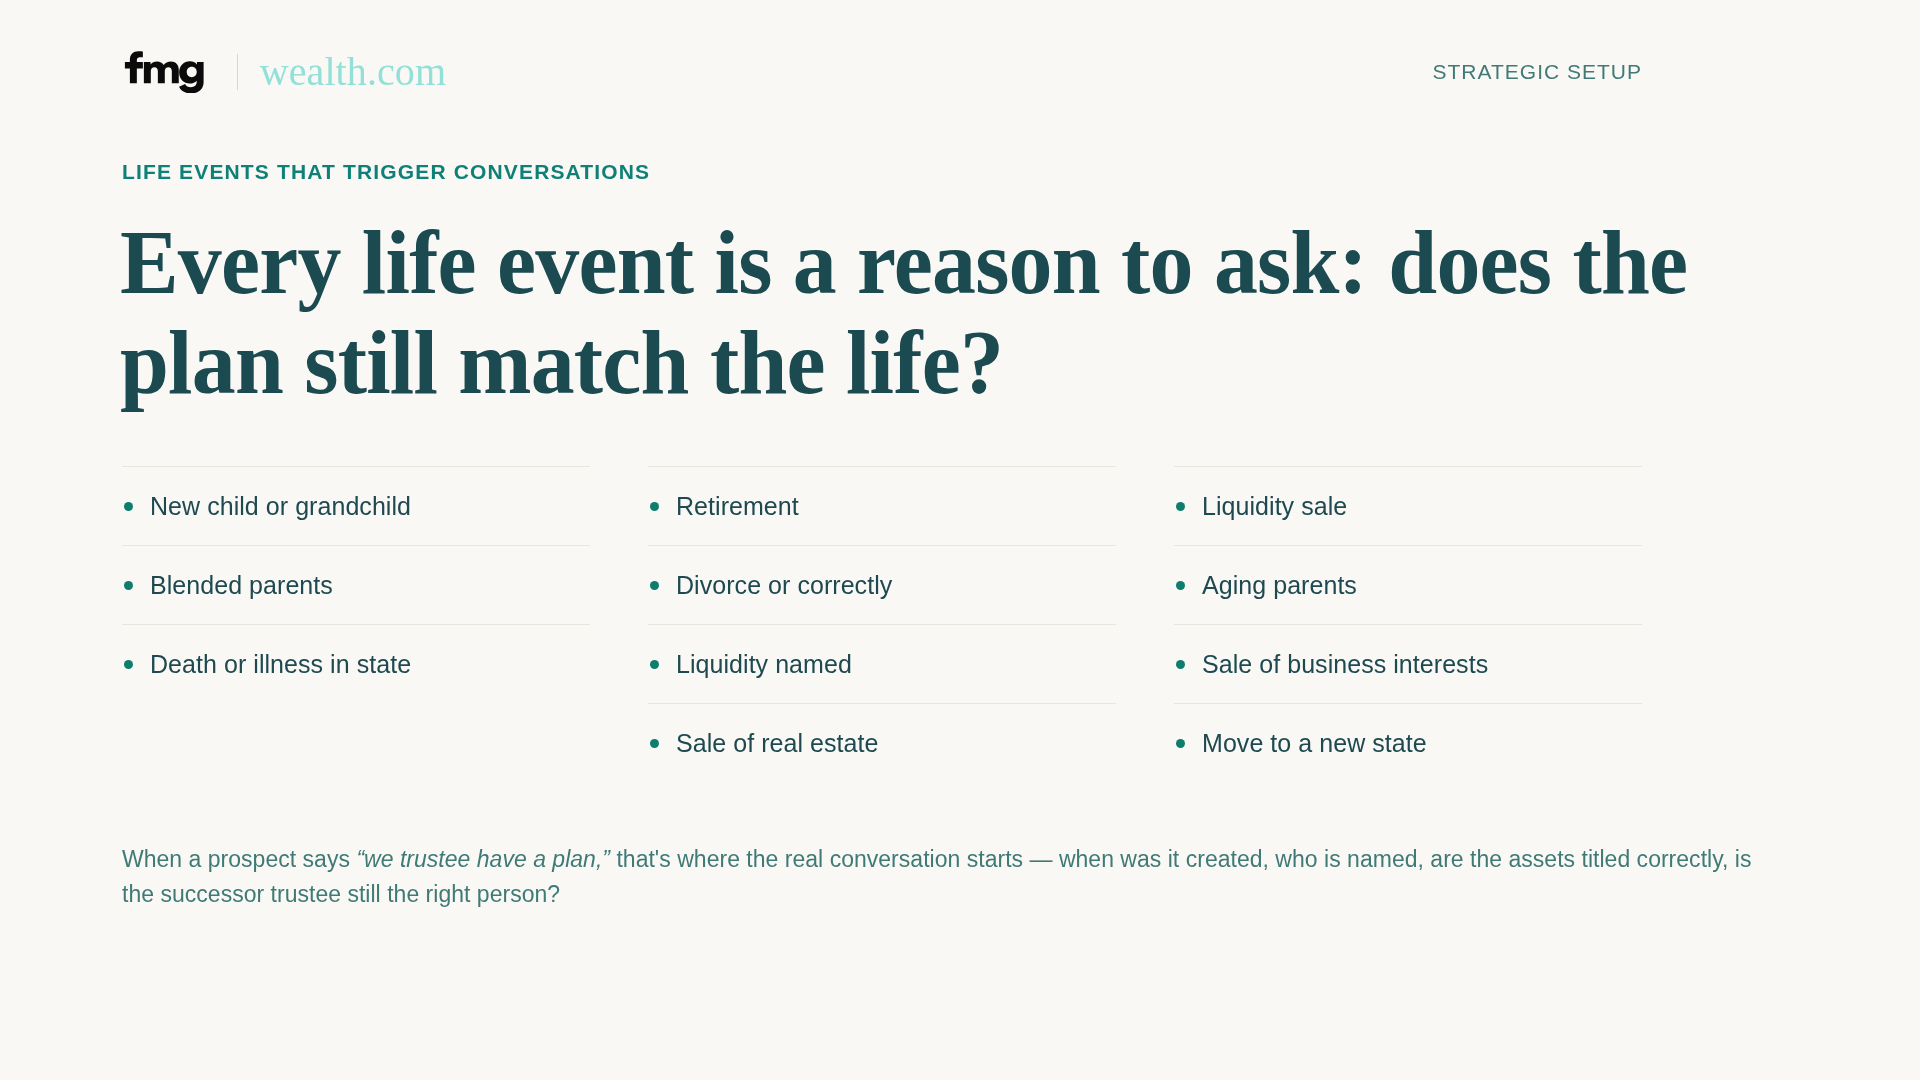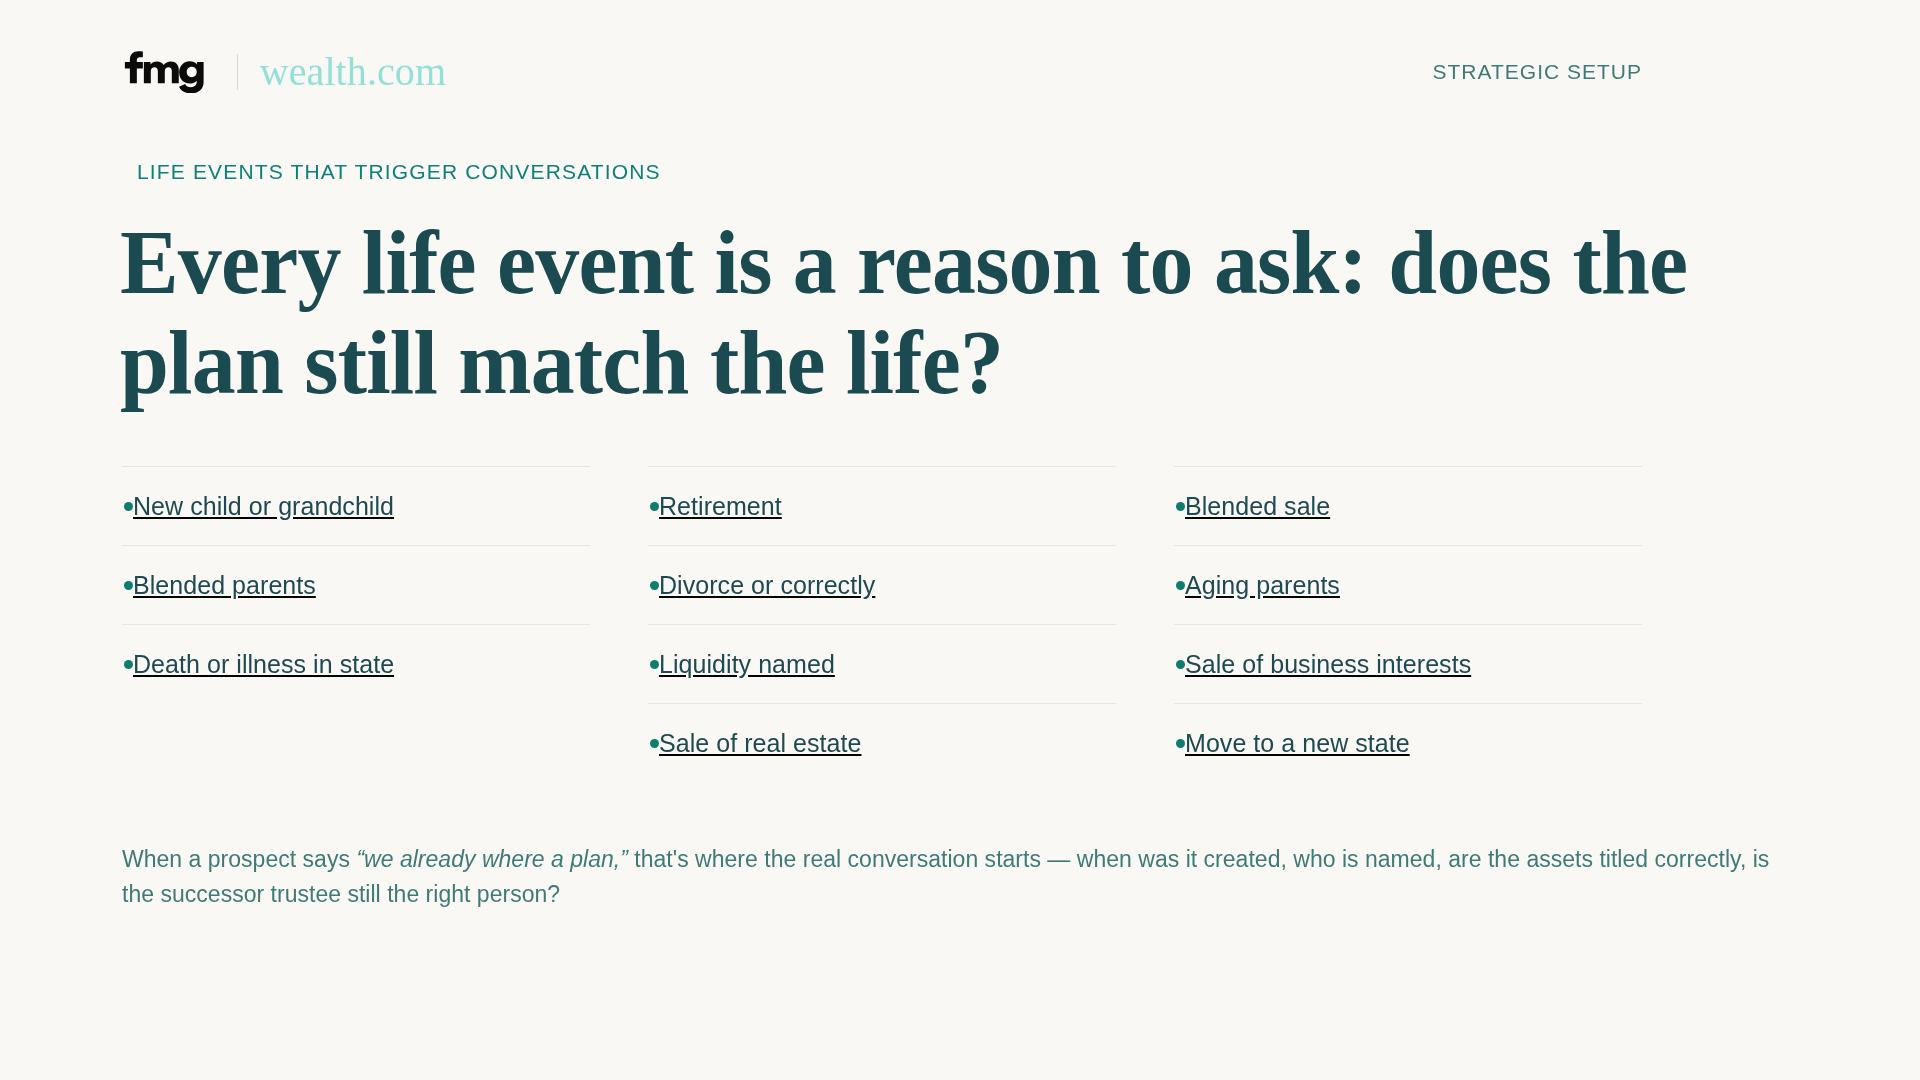--- a/index.html
+++ b/index.html
@@ -70,23 +70,23 @@
     color: #3f7a76;
     white-space: nowrap;
     text-transform: uppercase;
     margin-left: 31px;
   }
 
   
   .eyebrow {
     position: absolute;
     top: 160px;
-    left: 137px;
+    left: 122px;
     font-size: 21px;
-    font-weight: 400;
+    font-weight: 700;
     letter-spacing: 1.15px;
     color: #0f8077;
     text-transform: uppercase;
     white-space: nowrap;
   }
 
   
   .headline {
     position: absolute;
     top: 212px;
@@ -113,24 +113,24 @@
   }
 
   .column {
     flex: 1 1 0;
     min-width: 0;
   }
 
   .event-item {
     display: flex;
     align-items: center;
+    gap: 17px;
     height: 79px;
     border-top: 1px solid #e8e6df;
     padding-left: 2px;
-    text-decoration: underline;
   }
 
   .bullet {
     width: 9px;
     height: 9px;
     border-radius: 50%;
     background: #0f7d6e;
     flex: 0 0 auto;
   }
 
@@ -218,35 +218,35 @@
       </div>
       <div class="event-item">
         <span class="bullet"></span>
         <span class="event-label">Sale of real estate</span>
       </div>
     </div>
 
     <div class="column">
       <div class="event-item">
         <span class="bullet"></span>
-        <span class="event-label">Blended sale</span>
+        <span class="event-label">Liquidity sale</span>
       </div>
       <div class="event-item">
         <span class="bullet"></span>
         <span class="event-label">Aging parents</span>
       </div>
       <div class="event-item">
         <span class="bullet"></span>
         <span class="event-label">Sale of business interests</span>
       </div>
       <div class="event-item">
         <span class="bullet"></span>
         <span class="event-label">Move to a new state</span>
       </div>
     </div>
 
   </div>
 
   <p class="footnote">
-    <span>When a prospect says </span><em>“we already where a plan,”</em><span> that's where the real conversation starts — when was it created, who is named, are the assets titled correctly, is the successor trustee still the right person?</span>
+    <span>When a prospect says </span><em>“we trustee have a plan,”</em><span> that's where the real conversation starts — when was it created, who is named, are the assets titled correctly, is the successor trustee still the right person?</span>
   </p>
 
 </div>
 
 </body></html>

